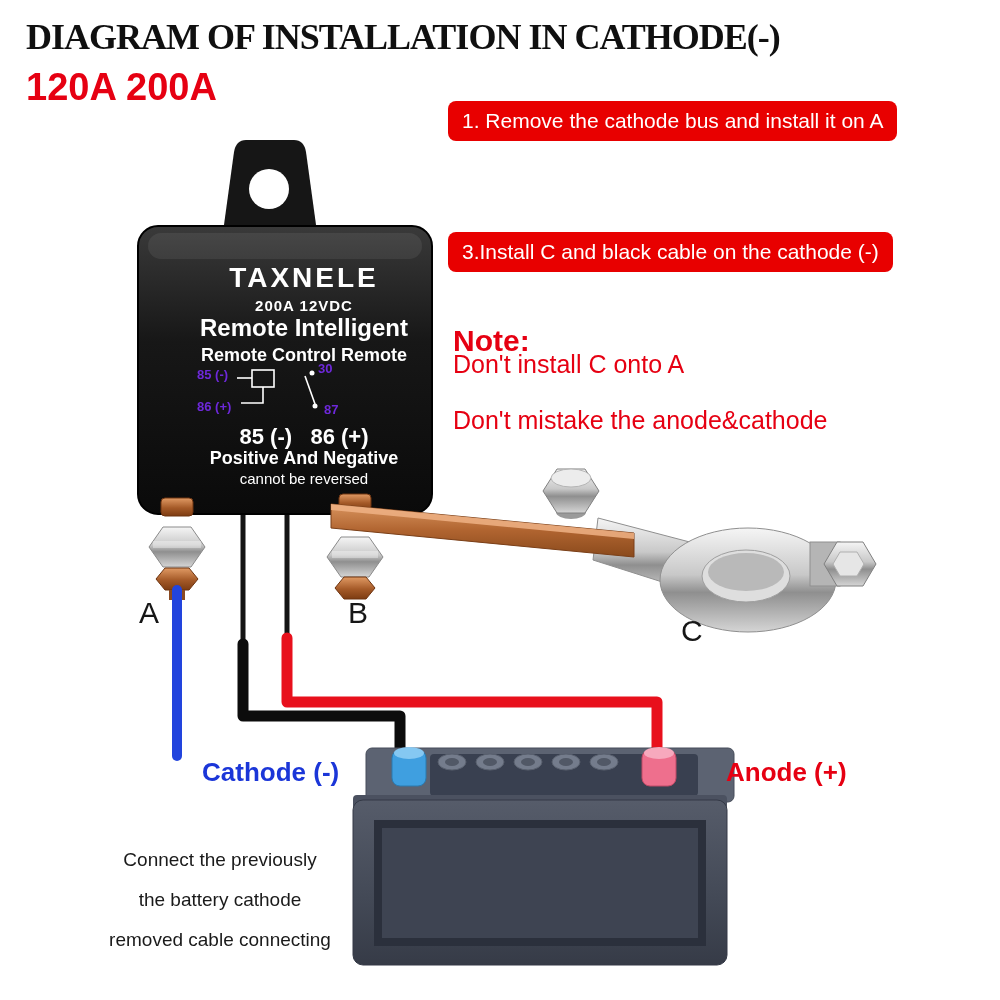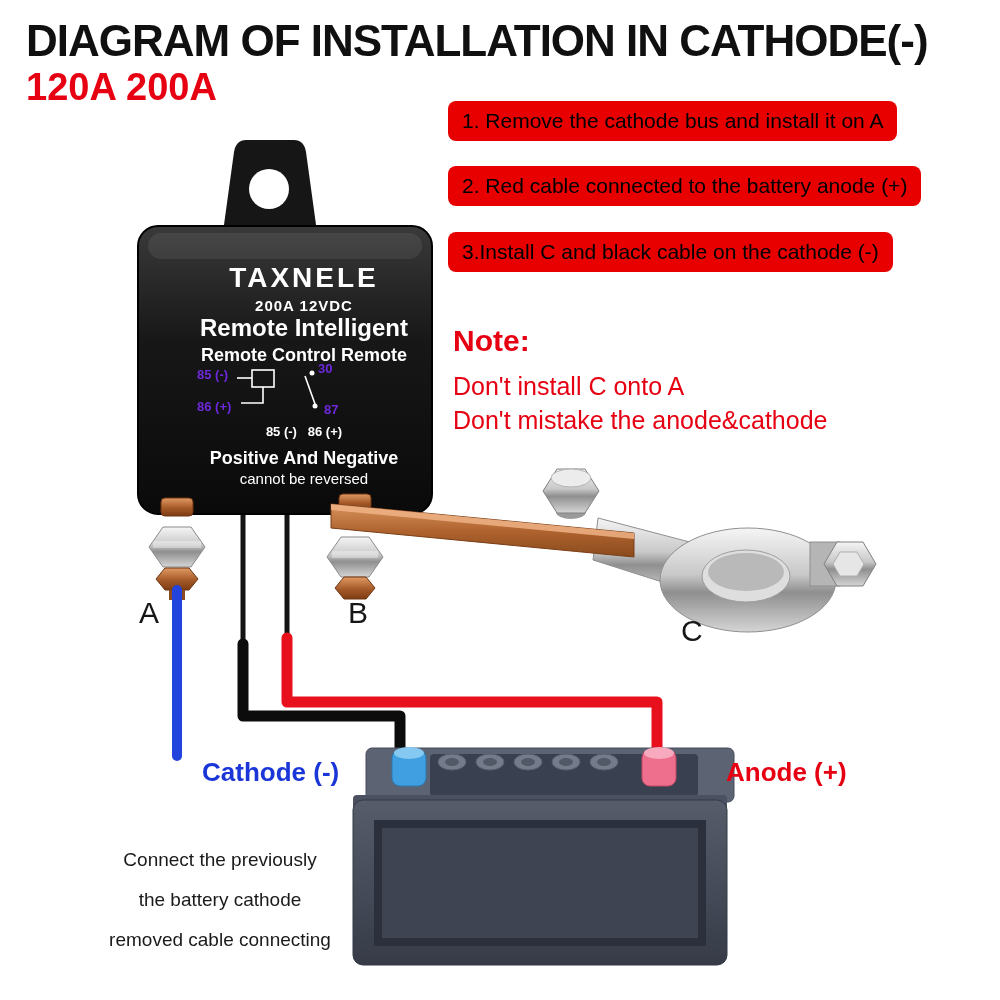--- a/index.html
+++ b/index.html
@@ -2,48 +2,48 @@
 <html><head>
 <meta charset="utf-8">
 <style>
   html,body{margin:0;padding:0;background:#ffffff;}
   .canvas{
     position:relative;width:1000px;height:1000px;background:#ffffff;overflow:hidden;
     font-family:"Liberation Sans", sans-serif;color:#111;
   }
   .abs{position:absolute;}
   .title{
-    left:26px;top:16px;font-size:44px;font-weight:900;letter-spacing:-1px;
-    color:#101010;white-space:nowrap;
+    left:26px;top:16px;font-size:36px;font-weight:900;letter-spacing:-1px;
+    color:#101010;white-space:nowrap;font-family:Liberation Serif, serif;
   }
   .subtitle{
     left:26px;top:66px;font-size:38px;font-weight:900;letter-spacing:0px;color:#e60012;
   }
   .step{
-    left:448px;background:#e80000;color:#000000;font-size:21px;font-weight:500;
+    left:448px;background:#e80000;color:#ffffff;font-size:21px;font-weight:500;
     padding:8px 14px;border-radius:8px;white-space:nowrap;
   }
   .step1{top:101px;}
   .step2{top:166px;}
   .step3{top:232px;}
   .note-heading{left:453px;top:324px;font-size:30px;font-weight:800;color:#e60012;}
   .note-line{left:453px;font-size:25px;font-weight:500;color:#e60012;white-space:nowrap;}
-  .note-line1{top:372px;}
+  .note-line1{top:350px;}
   .note-line2{top:406px;}
   .relay-text{left:140px;width:328px;text-align:center;color:#ffffff;white-space:nowrap;}
   .relay-brand{top:262px;font-size:28px;font-weight:800;letter-spacing:3px;}
   .relay-rating{top:297px;font-size:15px;font-weight:700;letter-spacing:1px;}
   .relay-line1{top:314px;font-size:24px;font-weight:700;}
   .relay-line2{top:345px;font-size:18px;font-weight:700;}
   .relay-term{position:absolute;color:#6d28d9;font-size:13px;font-weight:700;white-space:nowrap;}
   .term-tl{left:197px;top:367px;}
   .term-tr{left:318px;top:361px;}
   .term-bl{left:197px;top:399px;}
   .term-br{left:324px;top:402px;}
-  .relay-bterm{top:424px;font-size:13px;font-weight:700;white-space:pre;text-align:center;}
+  .relay-bterm{top:424px;font-size:22px;font-weight:700;white-space:pre;text-align:center;}
   .relay-warn1{top:448px;font-size:18px;font-weight:700;}
   .relay-warn2{top:470px;font-size:15px;font-weight:400;}
   .point-label{font-size:30px;font-weight:400;color:#161616;}
   .label-a{left:139px;top:596px;}
   .label-b{left:348px;top:596px;}
   .label-c{left:681px;top:614px;}
   .cathode-label{left:202px;top:757px;font-size:26px;font-weight:700;color:#1b36d8;white-space:nowrap;}
   .anode-label{left:726px;top:757px;font-size:26px;font-weight:700;color:#e60012;white-space:nowrap;}
   .footer{left:98px;top:840px;width:244px;text-align:center;font-size:19px;color:#1a1a1a;}
   .footer div{line-height:40px;}
@@ -175,21 +175,20 @@
     <g>
       <rect x="642" y="750" width="34" height="36" rx="8" fill="#ee6f8d" stroke="#c04a66"></rect>
       <ellipse cx="659" cy="753" rx="15" ry="6" fill="#f7a9bd"></ellipse>
     </g>
   </svg>
 
   <div class="abs title">DIAGRAM OF INSTALLATION IN CATHODE(-)</div>
   <div class="abs subtitle">120A 200A</div>
 
   <div class="abs step step1">1. Remove the cathode bus and install it on A</div>
-  <div class="abs step step2">2. Red cable connected to the battery anode (+)</div>
   <div class="abs step step3">3.Install C and black cable on the cathode (-)</div>
 
   <div class="abs note-heading">Note:</div>
   <div class="abs note-line note-line1">Don't install C onto A</div>
   <div class="abs note-line note-line2">Don't mistake the anode&amp;cathode</div>
 
   <div class="abs relay-text relay-brand">TAXNELE</div>
   <div class="abs relay-text relay-rating">200A 12VDC</div>
   <div class="abs relay-text relay-line1">Remote Intelligent</div>
   <div class="abs relay-text relay-line2">Remote Control Remote</div>

